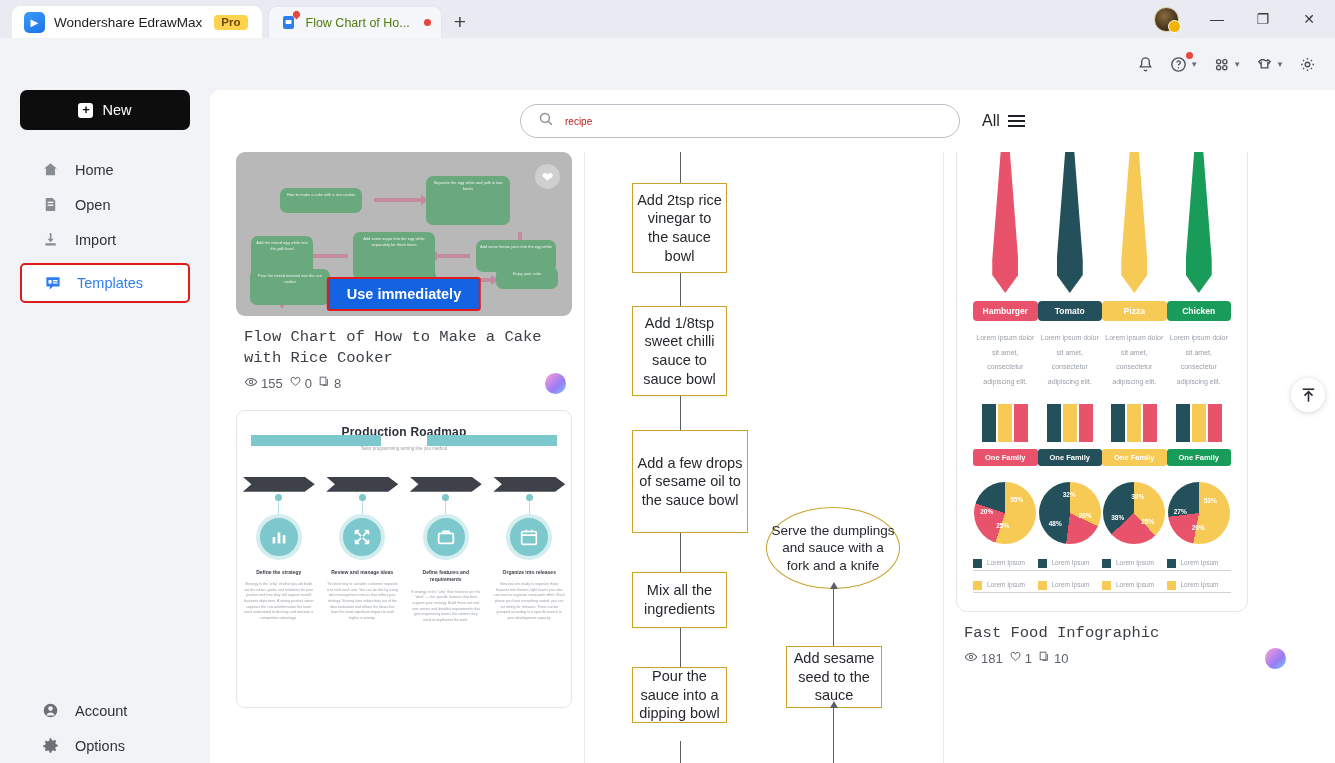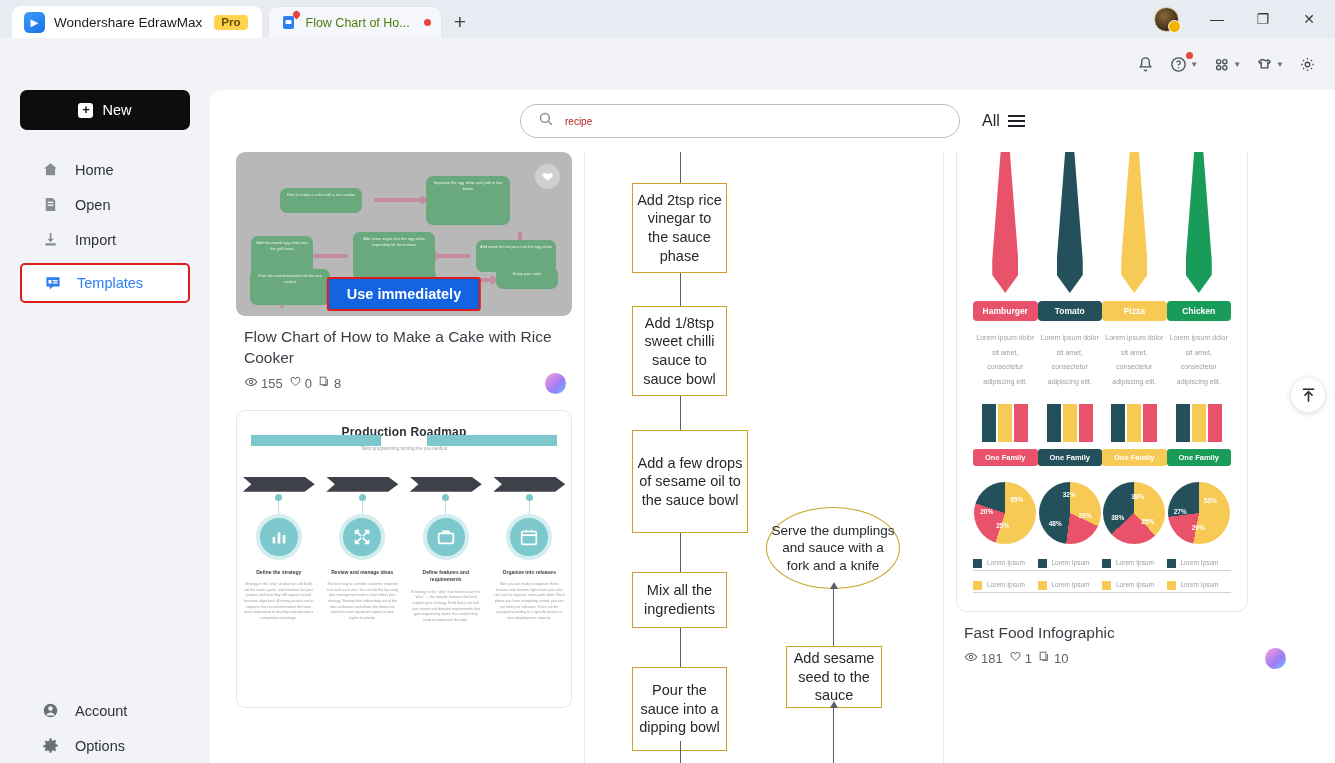--- a/index.html
+++ b/index.html
@@ -179,20 +179,21 @@
   }
   .use-btn {
     position: absolute; left: 50%; top: 125px; transform: translateX(-50%);
     background: #1463e0; color: #fff; font-weight: bold; font-size: 14.5px;
     padding: 7px 18px; border: 2.5px solid #e01b1b; border-radius: 3px;
     cursor: pointer; white-space: nowrap;
   }
   .card-title {
     font-size: 15.5px; color: #3a3f46; line-height: 1.35;
     margin: 11px 2px 6px 8px;
+    font-family: Liberation Mono, monospace;
   }
   .card-meta {
     display: flex; align-items: center; gap: 6px;
     font-size: 13px; color: #5c616a; margin-left: 8px;
     position: relative;
   }
   .meta-pair { display: flex; align-items: center; gap: 3px; }
   .avatar-sm {
     width: 21px; height: 21px; border-radius: 50%;
     background: linear-gradient(135deg,#ff9fd8,#9a7cf5 60%,#6ec6ff);
@@ -617,29 +618,29 @@
           </div>
         </div>
       </div>
 
       <div class="col col-mid">
         <div class="col-sep" style="left:-12px;"></div>
         <div class="col-sep" style="right:-12px;"></div>
 
         <div class="flow">
           <div class="fline down" style="left:84px;top:-6px;height:38px;"></div>
-          <div class="fnode" style="left:36px;top:31px;width:95px;height:90px;">Add 2tsp rice vinegar to the sauce phase</div>
+          <div class="fnode" style="left:36px;top:31px;width:95px;height:90px;">Add 2tsp rice vinegar to the sauce bowl</div>
           <div class="fline down" style="left:84px;top:121px;height:35px;"></div>
           <div class="fnode" style="left:36px;top:154px;width:95px;height:90px;">Add 1/8tsp sweet chilli sauce to sauce bowl</div>
           <div class="fline down" style="left:84px;top:244px;height:35px;"></div>
           <div class="fnode" style="left:36px;top:278px;width:116px;height:103px;">Add a few drops of sesame oil to the sauce bowl</div>
           <div class="fline down" style="left:84px;top:381px;height:40px;"></div>
           <div class="fnode" style="left:36px;top:420px;width:95px;height:56px;">Mix all the ingredients</div>
           <div class="fline down" style="left:84px;top:476px;height:40px;"></div>
-          <div class="fnode" style="left:36px;top:515px;width:95px;height:84px;">Pour the sauce into a dipping bowl</div>
+          <div class="fnode" style="left:36px;top:515px;width:95px;height:56px;">Pour the sauce into a dipping bowl</div>
           <div class="fline down" style="left:84px;top:589px;height:24px;"></div>
 
           <div class="fnode oval" style="left:170px;top:355px;width:134px;height:82px;font-size:13.5px;">Serve the dumplings and sauce with a fork and a knife</div>
           <div class="fline up" style="left:237px;top:437px;height:58px;"></div>
           <div class="fnode" style="left:190px;top:494px;width:96px;height:62px;">Add sesame seed to the sauce</div>
           <div class="fline up" style="left:237px;top:556px;height:60px;"></div>
         </div>
       </div>
 
       <div class="col">

